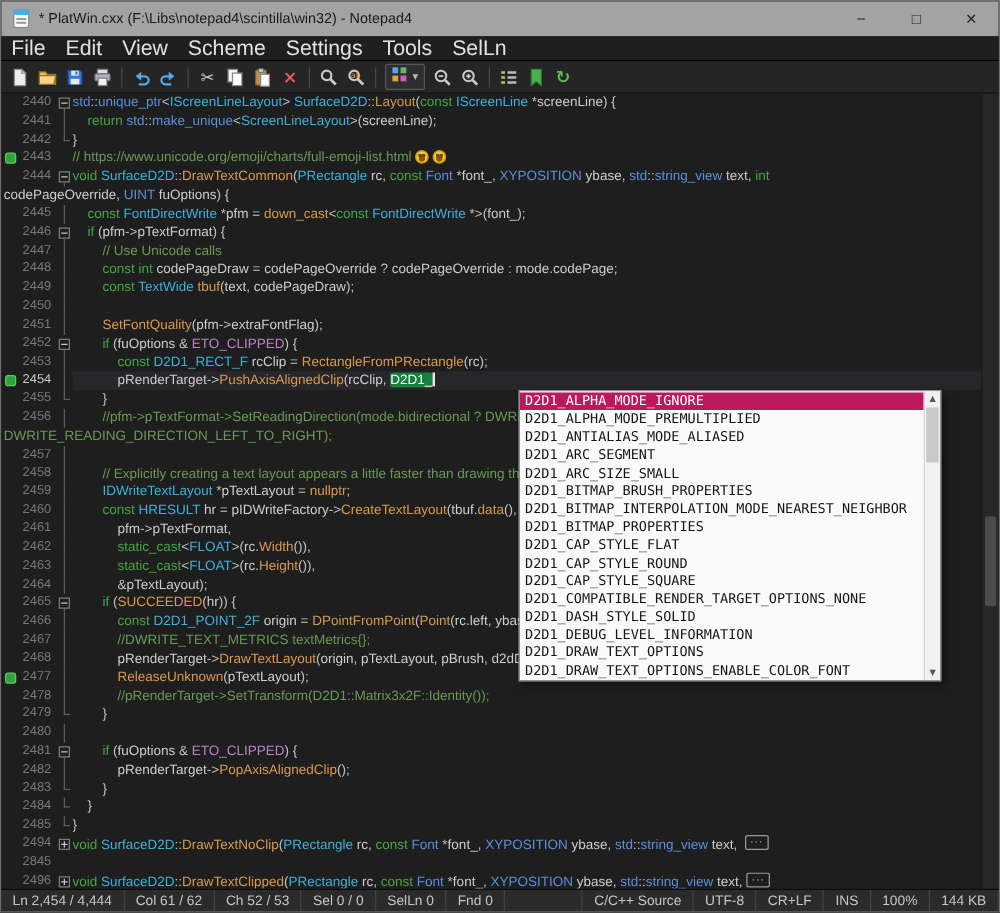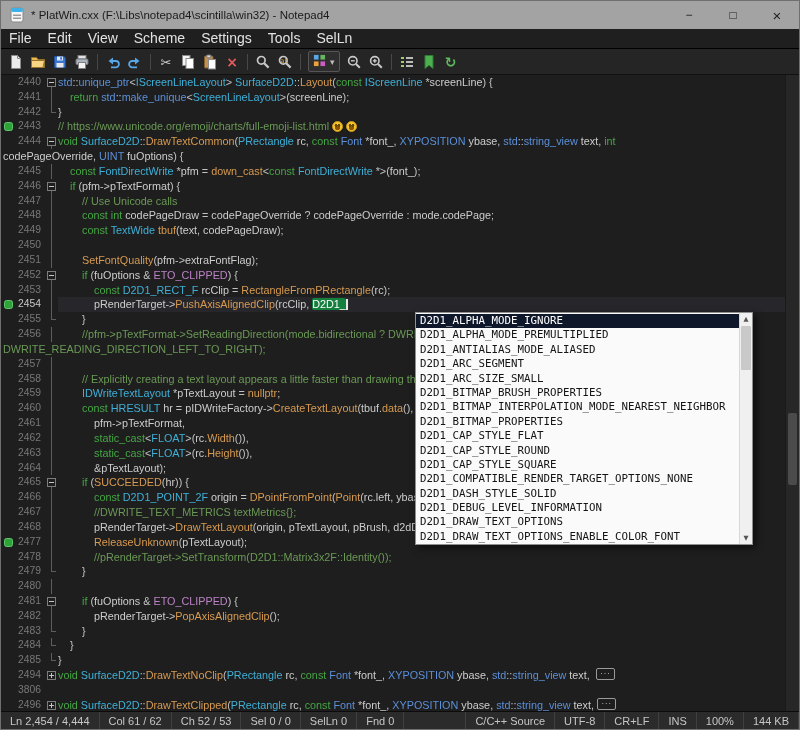--- a/index.html
+++ b/index.html
@@ -6,21 +6,21 @@
   .window{position:relative;width:800px;height:730px;background:#1e1e1e;border:1px solid #6f6f6f;
           box-sizing:border-box;font-family:"Liberation Sans",sans-serif;overflow:hidden}
   
   .titlebar{position:absolute;top:0;left:0;right:0;height:28px;background:#a3a3a3;display:flex;align-items:center}
   .titlebar .appicon{margin:0 6px 0 8px;width:16px;height:16px;flex:none}
   .titlebar .title{font-size:11.5px;color:#1a1a1a;flex:1;white-space:nowrap;overflow:hidden}
   .winbtn{width:44px;height:28px;display:flex;align-items:center;justify-content:center;font-size:12px;color:#222;flex:none}
   .winbtn.close{font-size:15px}
   
   .menubar{position:absolute;top:28px;left:0;right:0;height:20px;background:#1f1f1f;display:flex;align-items:center;border-bottom:1px solid #000;box-sizing:border-box}
-  .menu-item{padding:0 8px;font-size:14px;color:#e2e2e2;line-height:19px}
+  .menu-item{padding:0 8px;font-size:17px;color:#e2e2e2;line-height:19px}
   
   .toolbar{position:absolute;top:48px;left:0;right:0;height:26px;background:#252525;display:flex;align-items:center;padding-left:4px;border-bottom:1px solid #111;box-sizing:border-box}
   .tbtn{width:22px;height:22px;display:flex;align-items:center;justify-content:center;border-radius:2px;flex:none}
   .tbtn svg{display:block}
   .tb-sep{width:1px;height:16px;background:#474747;margin:0 4px;flex:none}
   .tb-glyph{font-size:13px;line-height:1;font-family:"DejaVu Sans",sans-serif}
   .tb-drop{display:flex;align-items:center;border:1px solid #555;border-radius:2px;height:19px;padding:0 4px;margin:0 3px;background:#2e2e2e;flex:none}
   .tb-drop .arrow{color:#bbb;font-size:9px;margin-left:4px;font-family:"DejaVu Sans",sans-serif}
   
   .editor{position:absolute;top:74px;left:0;width:786px;height:638px;background:#1e1e1e;overflow:hidden}
@@ -56,21 +56,21 @@
                radial-gradient(circle at 50% 64%,#8a5800 2.3px,transparent 2.8px),#f6c62d}
   .tk-fb{display:inline-block;width:17px;height:10px;border:1px solid #9a9a9a;border-radius:2px;margin-left:3px;background:#1e1e1e;position:relative;vertical-align:-1px}
   .tk-fb::after{content:"···";position:absolute;left:0;right:0;top:-3px;text-align:center;color:#b0b0b0;font-size:9px;letter-spacing:0.5px}
   
   .vscroll{position:absolute;top:74px;right:0;width:14px;height:638px;background:#272727;border-left:1px solid #1a1a1a;box-sizing:border-box}
   .vthumb{position:absolute;left:2px;right:2px;top:338px;height:72px;background:#4b4b4b;border-radius:2px}
   
   .acpopup{position:absolute;left:414px;top:311px;width:336px;background:#fafafa;border:1px solid #8f8f8f;box-shadow:3px 3px 7px rgba(0,0,0,.55);font-family:"DejaVu Sans Mono",monospace;font-size:10.8px;z-index:5}
   .ac-list{margin-right:13px;padding:1px 0 0 0}
   .ac-item{height:14.4px;line-height:14.4px;padding:0 4px;color:#141414;white-space:pre;overflow:hidden}
-  .ac-item.selected{background:#0f172a;color:#fff}
+  .ac-item.selected{background:#be185d;color:#fff}
   .ac-scroll{position:absolute;top:0;right:0;bottom:0;width:13px;background:#f0f0f0;border-left:1px solid #d8d8d8;box-sizing:border-box}
   .ac-arrow{position:absolute;left:0;width:12px;height:12px;text-align:center;font-size:6.5px;color:#555;line-height:12px;font-family:"DejaVu Sans",sans-serif}
   .ac-arrow.up{top:0}
   .ac-arrow.up::before{content:"▲"}
   .ac-arrow.down{bottom:0}
   .ac-arrow.down::before{content:"▼"}
   .ac-thumb{position:absolute;left:1px;width:10px;top:13px;height:44px;background:#c9c9c9;border-radius:1px}
   
   .statusbar{position:absolute;bottom:0;left:0;right:0;height:18px;background:#2b2b2b;border-top:1px solid #0c0c0c;display:flex;align-items:stretch;font-size:11px;color:#c6c6c6;box-sizing:border-box}
   .seg{padding:0 9px;border-right:1px solid #404040;display:flex;align-items:center;white-space:nowrap}
@@ -290,21 +290,21 @@
       <div class="erow"><div class="bmcol"><div class="bm"></div></div><div class="ln">2477</div><div class="fold f-line"></div><div class="codetext"><span class="tk-n">            </span><span class="tk-f">ReleaseUnknown</span><span class="tk-o">(</span><span class="tk-n">pTextLayout</span><span class="tk-o">);</span></div></div>
       <div class="erow"><div class="bmcol"></div><div class="ln">2478</div><div class="fold f-line"></div><div class="codetext"><span class="tk-n">            </span><span class="tk-c">//pRenderTarget-&gt;SetTransform(D2D1::Matrix3x2F::Identity());</span></div></div>
       <div class="erow"><div class="bmcol"></div><div class="ln">2479</div><div class="fold f-end"></div><div class="codetext"><span class="tk-n">        </span><span class="tk-o">}</span></div></div>
       <div class="erow"><div class="bmcol"></div><div class="ln">2480</div><div class="fold f-line"></div><div class="codetext"></div></div>
       <div class="erow"><div class="bmcol"></div><div class="ln">2481</div><div class="fold f-open"></div><div class="codetext"><span class="tk-n">        </span><span class="tk-k">if</span><span class="tk-n"> </span><span class="tk-o">(</span><span class="tk-n">fuOptions</span><span class="tk-o"> &amp; </span><span class="tk-m">ETO_CLIPPED</span><span class="tk-o">) {</span></div></div>
       <div class="erow"><div class="bmcol"></div><div class="ln">2482</div><div class="fold f-line"></div><div class="codetext"><span class="tk-n">            </span><span class="tk-n">pRenderTarget</span><span class="tk-o">-&gt;</span><span class="tk-f">PopAxisAlignedClip</span><span class="tk-o">();</span></div></div>
       <div class="erow"><div class="bmcol"></div><div class="ln">2483</div><div class="fold f-end"></div><div class="codetext"><span class="tk-n">        </span><span class="tk-o">}</span></div></div>
       <div class="erow"><div class="bmcol"></div><div class="ln">2484</div><div class="fold f-end"></div><div class="codetext"><span class="tk-n">    </span><span class="tk-o">}</span></div></div>
       <div class="erow"><div class="bmcol"></div><div class="ln">2485</div><div class="fold f-end"></div><div class="codetext"><span class="tk-o">}</span></div></div>
       <div class="erow"><div class="bmcol"></div><div class="ln">2494</div><div class="fold f-collapsed"></div><div class="codetext"><span class="tk-k">void</span><span class="tk-n"> </span><span class="tk-t">SurfaceD2D</span><span class="tk-o">::</span><span class="tk-f">DrawTextNoClip</span><span class="tk-o">(</span><span class="tk-t">PRectangle</span><span class="tk-n"> rc</span><span class="tk-o">,</span><span class="tk-n"> </span><span class="tk-k">const</span><span class="tk-n"> </span><span class="tk-T">Font</span><span class="tk-n"> </span><span class="tk-o">*</span><span class="tk-n">font_</span><span class="tk-o">,</span><span class="tk-n"> </span><span class="tk-T">XYPOSITION</span><span class="tk-n"> ybase</span><span class="tk-o">,</span><span class="tk-n"> </span><span class="tk-T">std</span><span class="tk-o">::</span><span class="tk-T">string_view</span><span class="tk-n"> text</span><span class="tk-o">,</span><span class="tk-n"> </span><span class="tk-fb"></span></div></div>
-      <div class="erow"><div class="bmcol"></div><div class="ln">3806</div><div class="fold f-none"></div><div class="codetext"></div></div>
+      <div class="erow"><div class="bmcol"></div><div class="ln">2845</div><div class="fold f-none"></div><div class="codetext"></div></div>
       <div class="erow"><div class="bmcol"></div><div class="ln">2496</div><div class="fold f-collapsed"></div><div class="codetext"><span class="tk-k">void</span><span class="tk-n"> </span><span class="tk-t">SurfaceD2D</span><span class="tk-o">::</span><span class="tk-f">DrawTextClipped</span><span class="tk-o">(</span><span class="tk-t">PRectangle</span><span class="tk-n"> rc</span><span class="tk-o">,</span><span class="tk-n"> </span><span class="tk-k">const</span><span class="tk-n"> </span><span class="tk-T">Font</span><span class="tk-n"> </span><span class="tk-o">*</span><span class="tk-n">font_</span><span class="tk-o">,</span><span class="tk-n"> </span><span class="tk-T">XYPOSITION</span><span class="tk-n"> ybase</span><span class="tk-o">,</span><span class="tk-n"> </span><span class="tk-T">std</span><span class="tk-o">::</span><span class="tk-T">string_view</span><span class="tk-n"> text</span><span class="tk-o">,</span><span class="tk-fb"></span></div></div>
     </div>
 
   <div class="vscroll">
     <div class="vthumb"></div>
   </div>
 
   <div class="acpopup">
     <div class="ac-list" id="aclist">
         <div class="ac-item selected">D2D1_ALPHA_MODE_IGNORE</div>

